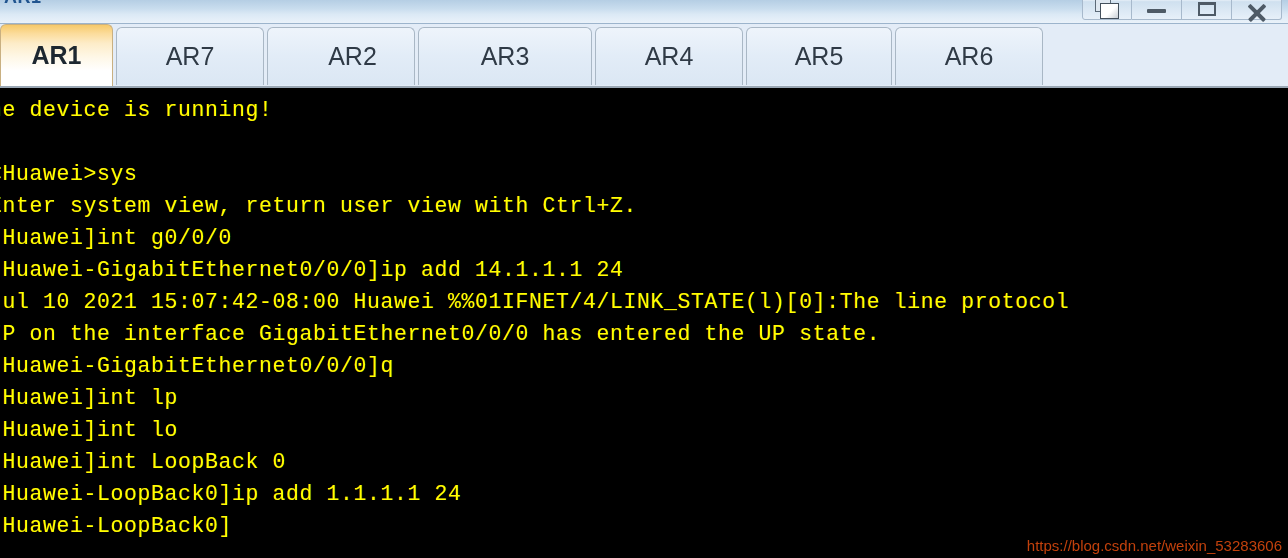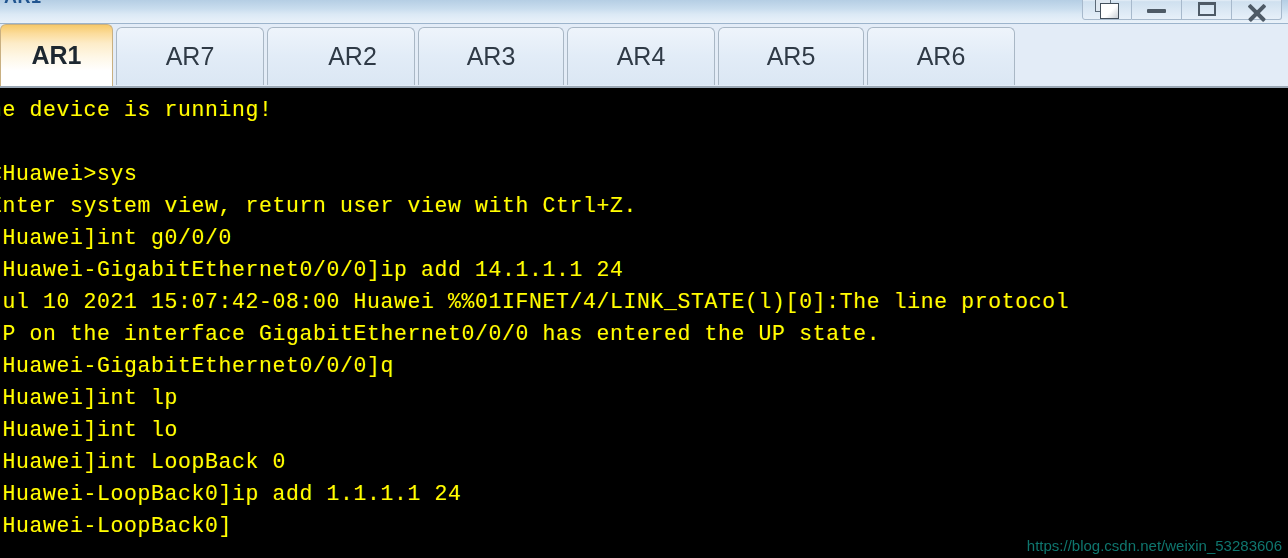--- a/index.html
+++ b/index.html
@@ -164,21 +164,21 @@
     letter-spacing: 0.6px;
     text-shadow: -0.6px 0 rgba(190,40,0,0.55), 0.6px 0 rgba(0,110,0,0.45);
   }
 
   
   .watermark {
     position: absolute;
     right: 6px;
     bottom: 4px;
     font-size: 15px;
-    color: #0f766e;
+    color: #c2410c;
     font-family: "Liberation Sans", sans-serif;
     white-space: nowrap;
   }
 </style>
 </head>
 <body>
 
 <div id="app">
 
   <div class="titlebar">
@@ -207,21 +207,21 @@
   <div class="tabstrip" id="tabstrip">
       <div class="tab active" style="width: 113px;">
         <span>AR1</span>
       </div>
       <div class="tab" style="width: 148px;">
         <span>AR7</span>
       </div>
       <div class="tab" style="width: 148px; padding-left: 23px;">
         <span>AR2</span>
       </div>
-      <div class="tab" style="width: 146px;">
+      <div class="tab" style="width: 174px;">
         <span>AR3</span>
       </div>
       <div class="tab" style="width: 148px;">
         <span>AR4</span>
       </div>
       <div class="tab" style="width: 146px;">
         <span>AR5</span>
       </div>
       <div class="tab" style="width: 148px; text-align: right;">
         <span>AR6</span>

